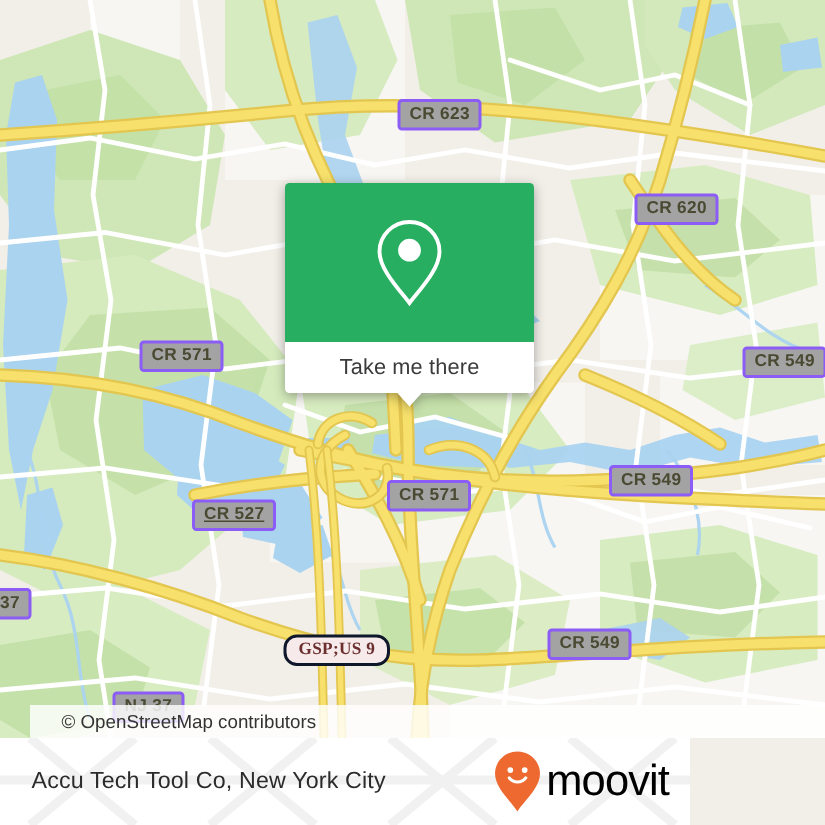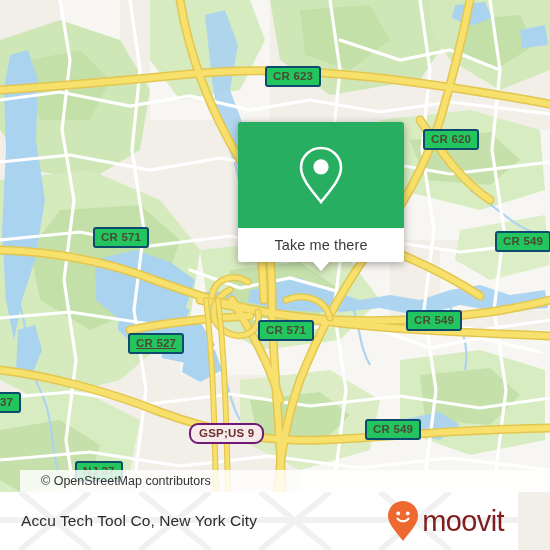--- a/index.html
+++ b/index.html
@@ -24,48 +24,48 @@
     height: 492px;
     overflow: hidden;
     background: #f2efe9;
   }
   #map svg { display: block; }
 
   
   .shield {
     position: absolute;
     box-sizing: border-box;
-    background: #22c55e;
-    border: 2px solid #0c4a6e;
+    background: #a3a3a3;
+    border: 2px solid #8b5cf6;
     border-radius: 3px;
     color: #4a4a33;
     font-size: 11.5px;
     font-weight: bold;
     letter-spacing: 0.2px;
     padding: 2px 6px 3px 6px;
     line-height: 12px;
     white-space: nowrap;
     text-align: center;
   }
   .shield.pill {
     background: #f6eaea;
-    border: 2px solid #701a75;
+    border: 2px solid #0f172a;
     border-radius: 9px;
     color: #6b2f2f;
     padding: 2px 8px 3px 8px;
+    font-family: Liberation Serif, serif;
   }
 
   
   #callout {
     position: absolute;
     left: 190px;
     top: 122px;
     width: 166px;
     filter: drop-shadow(0 2px 4px rgba(0,0,0,0.33));
-    margin-left: 48px;
   }
   #callout-green {
     background: #27ae60;
     height: 106px;
     border-radius: 3px 3px 0 0;
     display: flex;
     align-items: center;
     justify-content: center;
   }
   #callout-green svg { display: block; }
@@ -105,21 +105,21 @@
     padding-left: 21px;
     box-sizing: border-box;
     margin-left: 20px;
   }
 
   
   #footer {
     position: absolute;
     left: 0;
     top: 492px;
-    width: 518px;
+    width: 460px;
     height: 58px;
     background: #ffffff;
     overflow: hidden;
   }
   #footer-bg { position: absolute; left: 0; top: 0; }
   #footer-title {
     position: absolute;
     left: 21px;
     top: 0;
     height: 58px;
@@ -134,21 +134,21 @@
     right: 14px;
     top: 0;
     height: 58px;
     display: flex;
     align-items: center;
     gap: 3px;
   }
   #footer-logo-text {
     font-size: 29px;
     font-weight: normal;
-    color: #7f1d1d;
+    color: #000000;
     letter-spacing: -0.6px;
     line-height: 29px;
   }
 </style>
 </head>
 <body>
 
 <div id="app">
 
   <div id="map">

